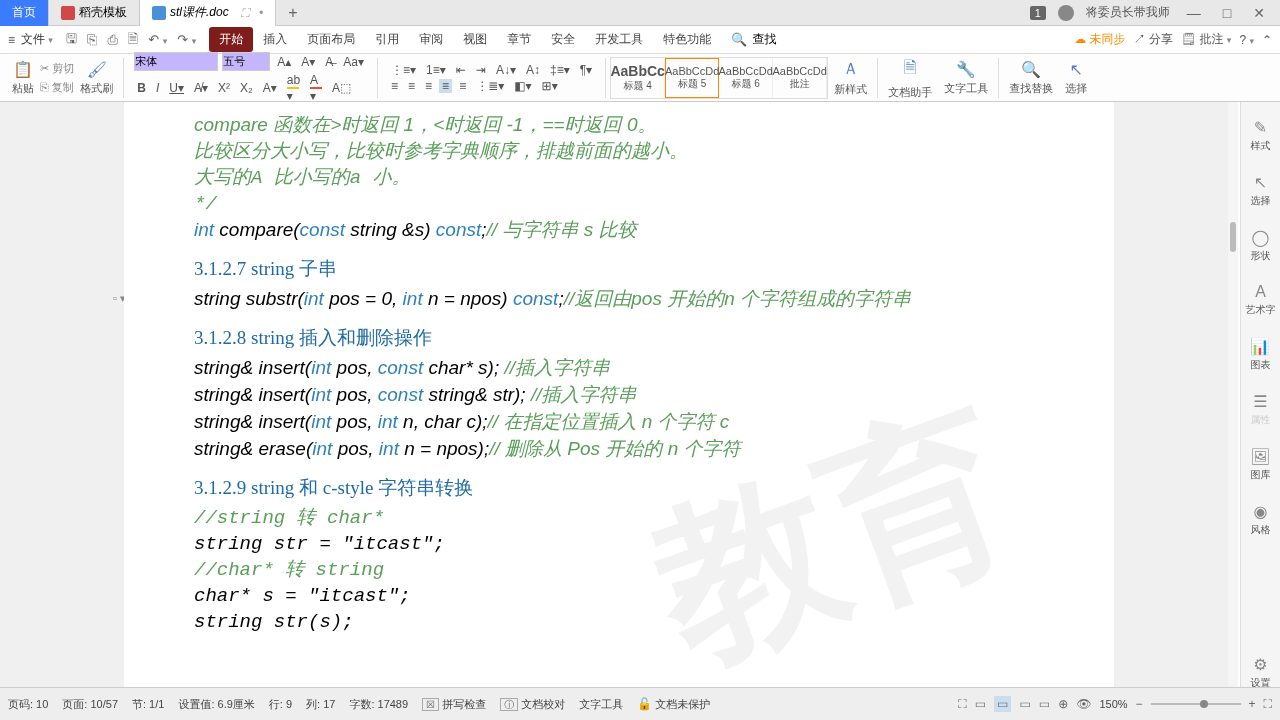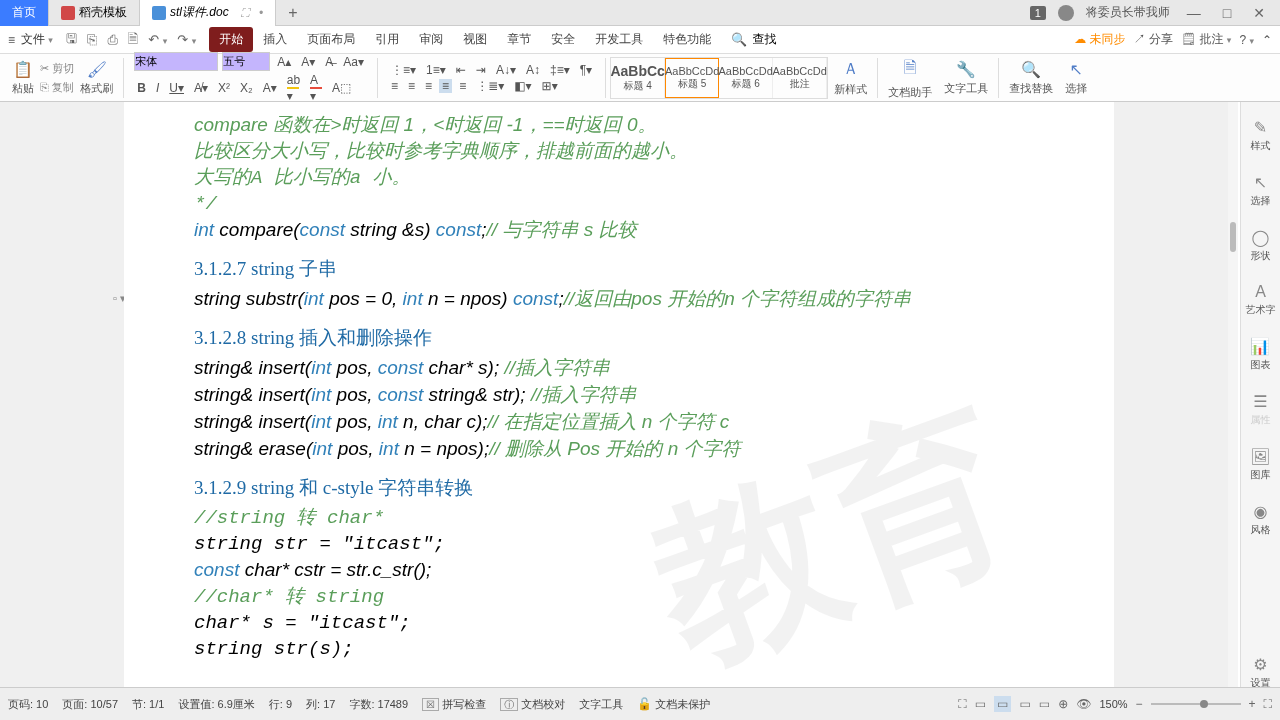--- a/index.html
+++ b/index.html
@@ -248,21 +248,20 @@
     <div class="heading">3.1.2.7 string 子串</div>
     <div class="code-line"><span>string substr(</span><span class="kw">int</span><span> pos = 0, </span><span class="kw">int</span><span> n = npos) </span><span class="kw">const</span><span>;</span><span class="comment">//返回由pos 开始的n 个字符组成的字符串</span></div>
     <div class="heading">3.1.2.8 string 插入和删除操作</div>
     <div class="code-line"><span>string&amp; insert(</span><span class="kw">int</span><span> pos, </span><span class="kw">const</span><span> char* s); </span><span class="comment">//插入字符串</span></div>
     <div class="code-line"><span>string&amp; insert(</span><span class="kw">int</span><span> pos, </span><span class="kw">const</span><span> string&amp; str); </span><span class="comment">//插入字符串</span></div>
     <div class="code-line"><span>string&amp; insert(</span><span class="kw">int</span><span> pos, </span><span class="kw">int</span><span> n, char c);</span><span class="comment">// 在指定位置插入 n 个字符 c</span></div>
     <div class="code-line"><span>string&amp; erase(</span><span class="kw">int</span><span> pos, </span><span class="kw">int</span><span> n = npos);</span><span class="comment">// 删除从 Pos 开始的 n 个字符</span></div>
     <div class="heading">3.1.2.9 string 和 c-style 字符串转换</div>
     <div class="code-line comment">//string 转 char*</div>
     <div class="code-line">string str = "itcast";</div>
-    <div class="code-line"><span class="kw">const</span><span> char* cstr = str.c_str();</span></div>
     <div class="code-line comment">//char* 转 string</div>
     <div class="code-line">char* s = "itcast";</div>
     <div class="code-line">string str(s);</div>
   </div>
 </div>
 
 <div class="scrollbar-v">
     <div class="thumb"></div>
   </div>
 

